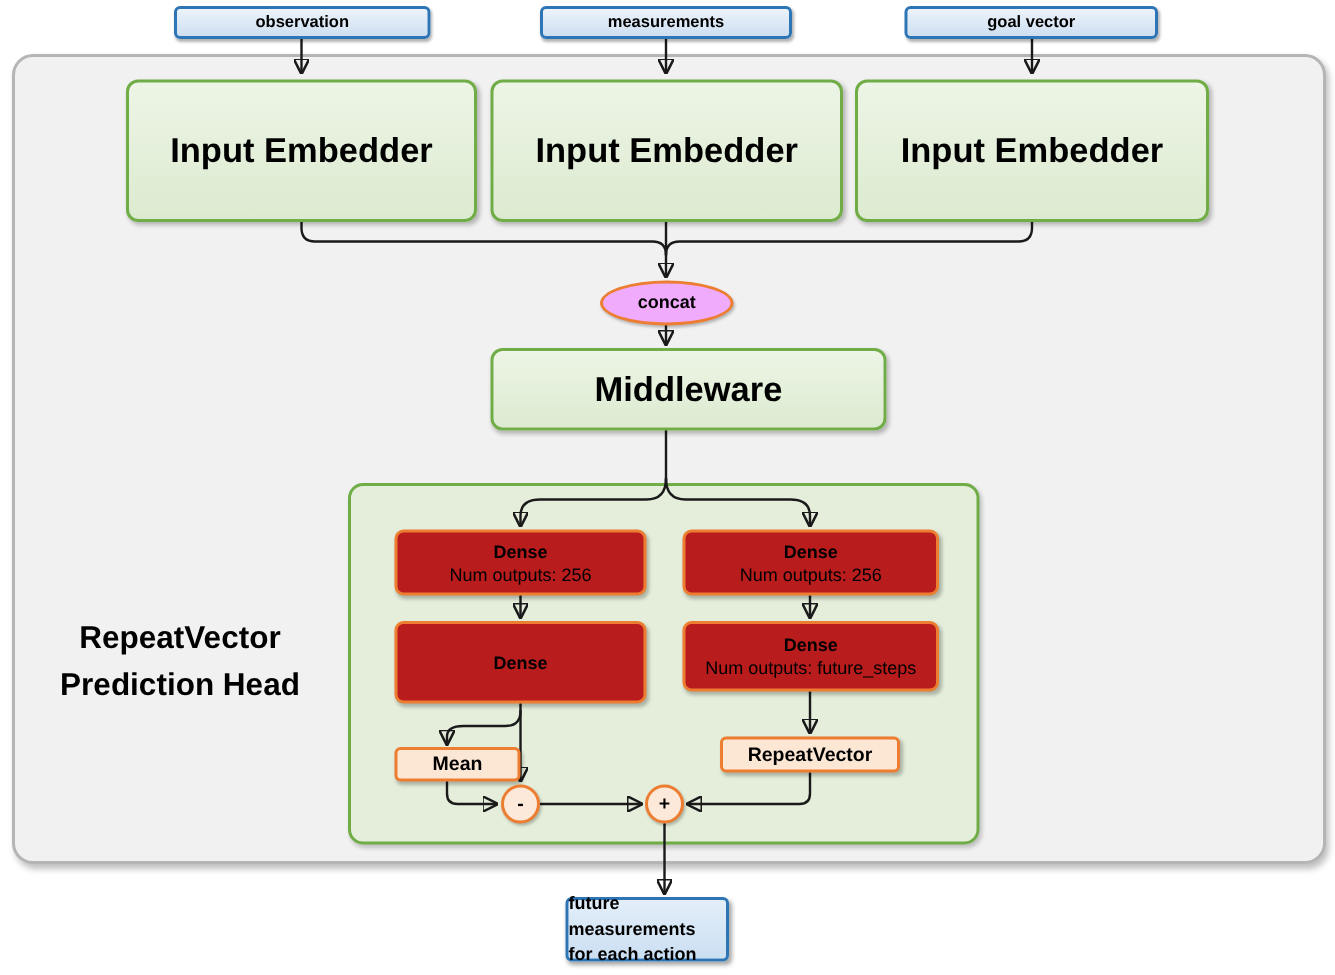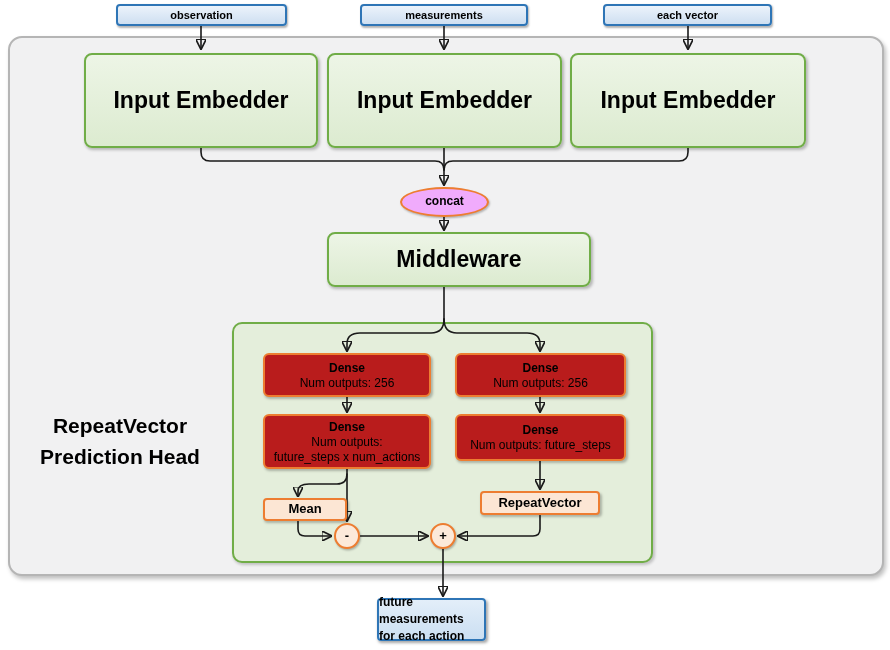--- a/index.html
+++ b/index.html
@@ -103,42 +103,40 @@
     <path marker-end="url(#arrow)" d="M347,474 Q347,484 337,484 L309,484 Q298,484 298,491 L298,495"></path>
     <path marker-end="url(#arrow)" d="M298,521.5 L298,529 Q298,536 305,536 L330,536"></path>
     <path marker-end="url(#arrow)" d="M360.5,536 L426.5,536"></path>
     <path marker-end="url(#arrow)" d="M540,461.5 L540,487.5"></path>
     <path marker-end="url(#arrow)" d="M540,515.5 L540,529 Q540,536 533,536 L459.5,536"></path>
     <path marker-end="url(#arrow)" d="M443,549.5 L443,594.5"></path>
   </svg>
 
   <div class="abs io-box" style="left:116px;top:4px;width:171px;">observation</div>
   <div class="abs io-box" style="left:360px;top:4px;width:168px;">measurements</div>
-  <div class="abs io-box" style="left:603px;top:4px;width:169px;">each vector</div>
+  <div class="abs io-box" style="left:603px;top:4px;width:169px;">goal vector</div>
 
   <div class="abs green-box" style="left:84px;top:53px;width:234px;height:95px;">Input Embedder</div>
   <div class="abs green-box" style="left:327px;top:53px;width:235px;height:95px;">Input Embedder</div>
   <div class="abs green-box" style="left:570px;top:53px;width:236px;height:95px;">Input Embedder</div>
 
   <div class="abs ellipse">concat</div>
 
   <div class="abs green-box" style="left:327px;top:232px;width:264px;height:55px;">Middleware</div>
 
   <div class="abs dense" style="left:263px;top:353px;width:168px;height:44px;">
     <div class="t">Dense</div>
     <div class="s">Num outputs: 256</div>
   </div>
   <div class="abs dense" style="left:455px;top:353px;width:171px;height:44px;">
     <div class="t">Dense</div>
     <div class="s">Num outputs: 256</div>
   </div>
   <div class="abs dense" style="left:263px;top:414px;width:168px;height:55px;">
     <div class="t">Dense</div>
-    <div class="s">Num outputs:
-future_steps x num_actions</div>
   </div>
   <div class="abs dense" style="left:455px;top:414px;width:171px;height:47px;">
     <div class="t">Dense</div>
     <div class="s">Num outputs: future_steps</div>
   </div>
 
   <div class="abs small-orange" style="left:263px;top:498px;width:84px;height:23px;line-height:18px;">Mean</div>
   <div class="abs small-orange" style="left:480px;top:491px;width:120px;height:24px;line-height:19px;">RepeatVector</div>
 
   <div class="abs op-circle" style="left:334px;top:523px;">-</div>

